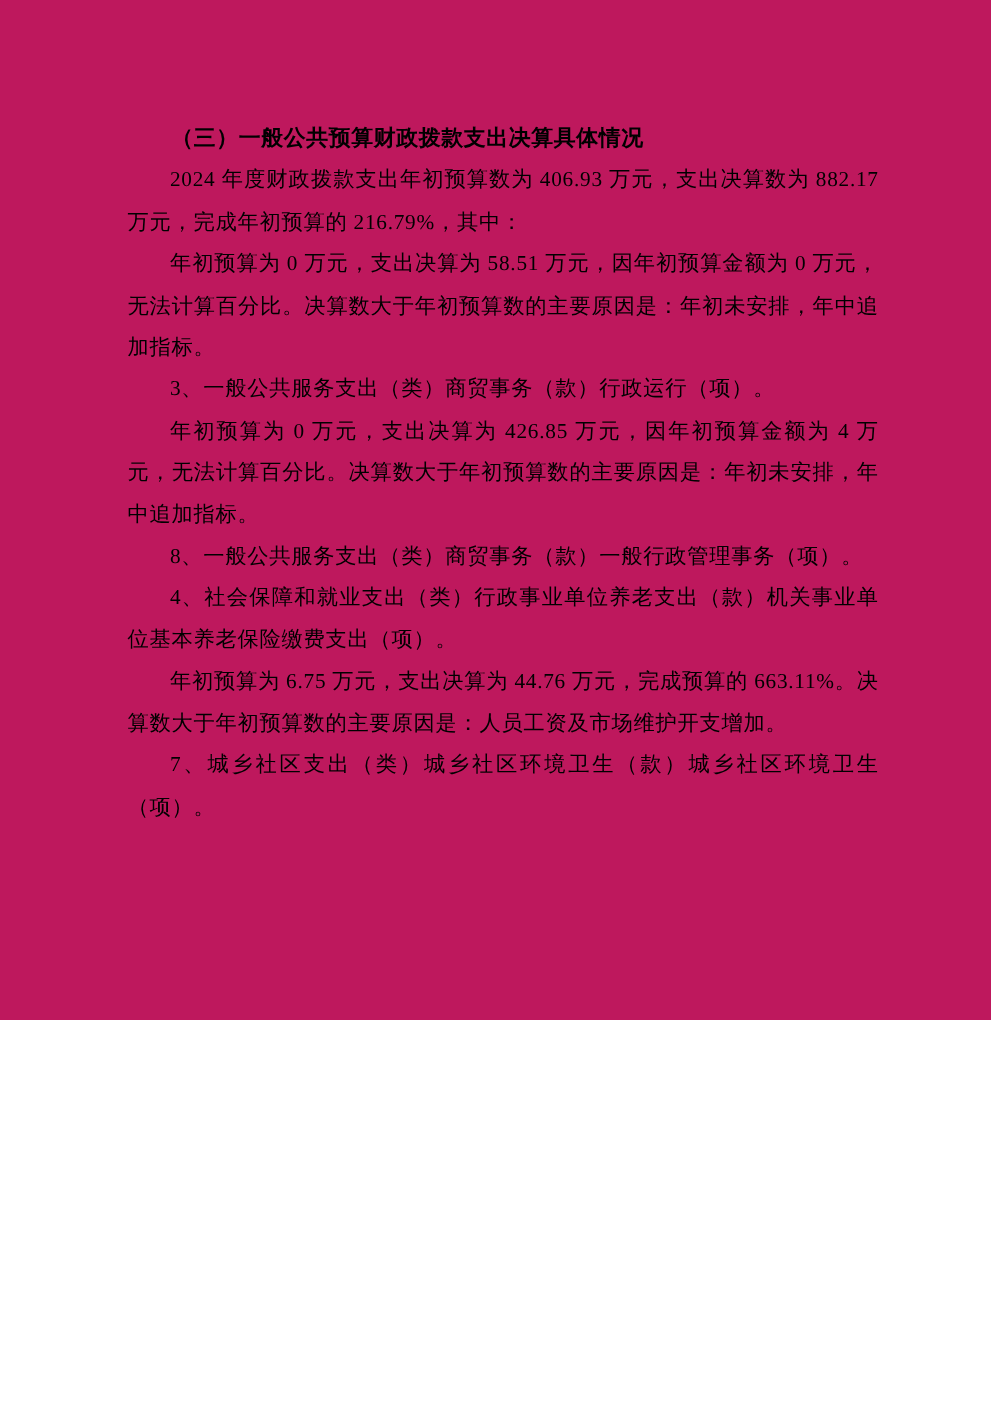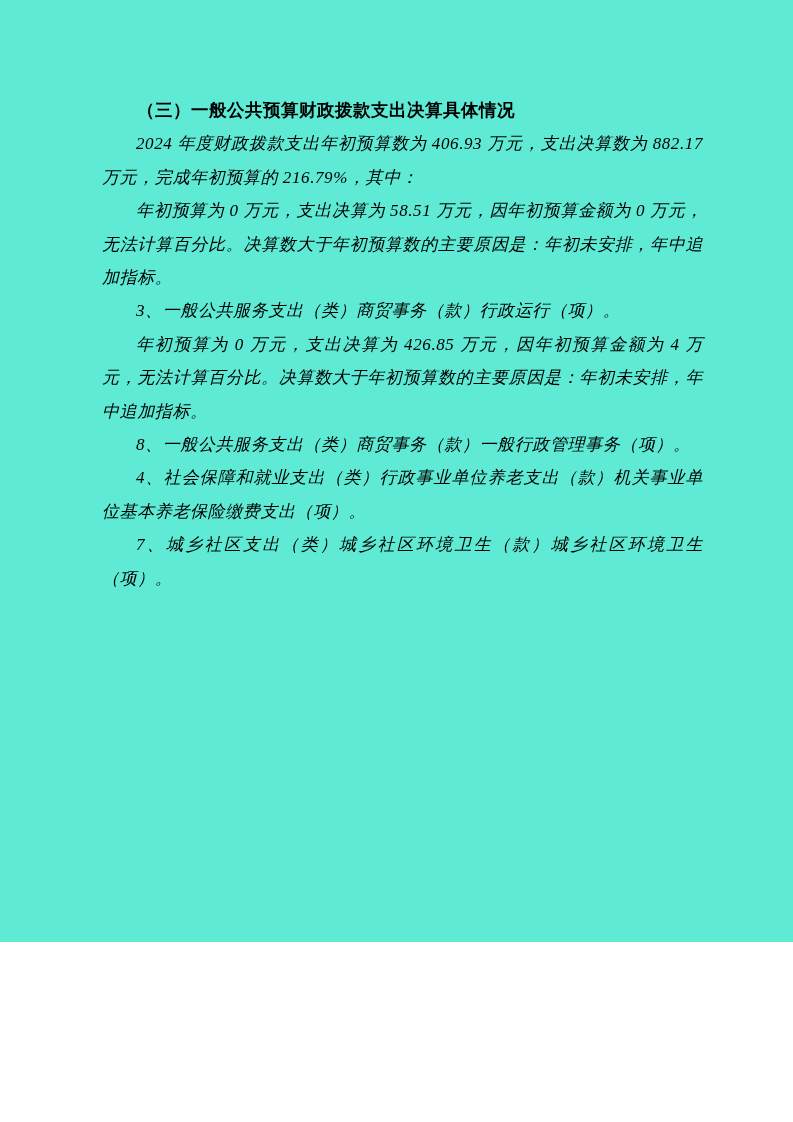--- a/index.html
+++ b/index.html
@@ -3,22 +3,22 @@
 <meta charset="utf-8">
 <style>
   html, body {
     margin: 0;
     padding: 0;
     background: #ffffff;
   }
   .page {
     position: relative;
     width: 793px;
-    height: 942px;
-    background: #5eead4;
+    height: 816px;
+    background: #be185d;
     overflow: hidden;
   }
   .content {
     position: absolute;
     left: 102px;
     top: 94px;
     width: 601px;
   }
   .doc-heading {
     margin: 0;
@@ -32,30 +32,30 @@
   }
   .doc-paragraph {
     margin: 0;
     font-family: "Liberation Serif", "DejaVu Serif", serif;
     font-size: 17px;
     color: #000000;
     line-height: 33.4px;
     text-indent: 2em;
     text-align: justify;
     letter-spacing: 0.6px;
-    font-style: italic;
   }
 </style>
 </head>
 <body>
 
 <div class="page">
   <div class="content">
     <h3 class="doc-heading">（三）一般公共预算财政拨款支出决算具体情况</h3>
     <p class="doc-paragraph">2024 年度财政拨款支出年初预算数为 406.93 万元，支出决算数为 882.17 万元，完成年初预算的 216.79%，其中：</p>
     <p class="doc-paragraph">年初预算为 0 万元，支出决算为 58.51 万元，因年初预算金额为 0 万元，无法计算百分比。决算数大于年初预算数的主要原因是：年初未安排，年中追加指标。</p>
     <p class="doc-paragraph">3、一般公共服务支出（类）商贸事务（款）行政运行（项）。</p>
     <p class="doc-paragraph">年初预算为 0 万元，支出决算为 426.85 万元，因年初预算金额为 4 万元，无法计算百分比。决算数大于年初预算数的主要原因是：年初未安排，年中追加指标。</p>
     <p class="doc-paragraph">8、一般公共服务支出（类）商贸事务（款）一般行政管理事务（项）。</p>
     <p class="doc-paragraph">4、社会保障和就业支出（类）行政事业单位养老支出（款）机关事业单位基本养老保险缴费支出（项）。</p>
+    <p class="doc-paragraph">年初预算为 6.75 万元，支出决算为 44.76 万元，完成预算的 663.11%。决算数大于年初预算数的主要原因是：人员工资及市场维护开支增加。</p>
     <p class="doc-paragraph">7、城乡社区支出（类）城乡社区环境卫生（款）城乡社区环境卫生（项）。</p>
   </div>
 </div>
 
 </body></html>

